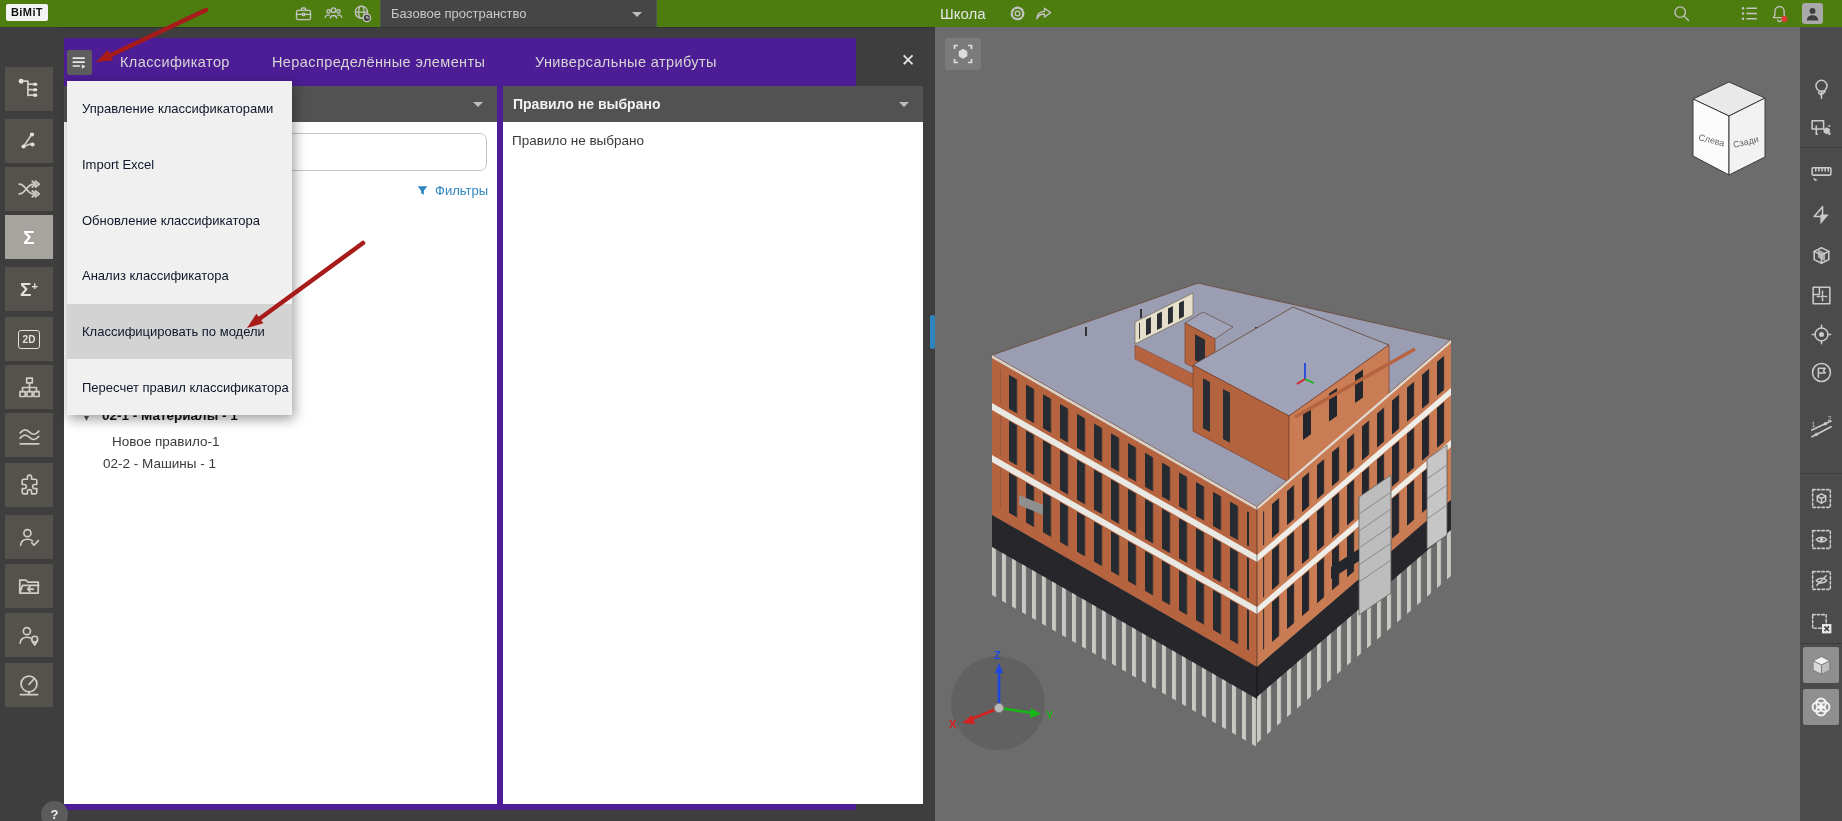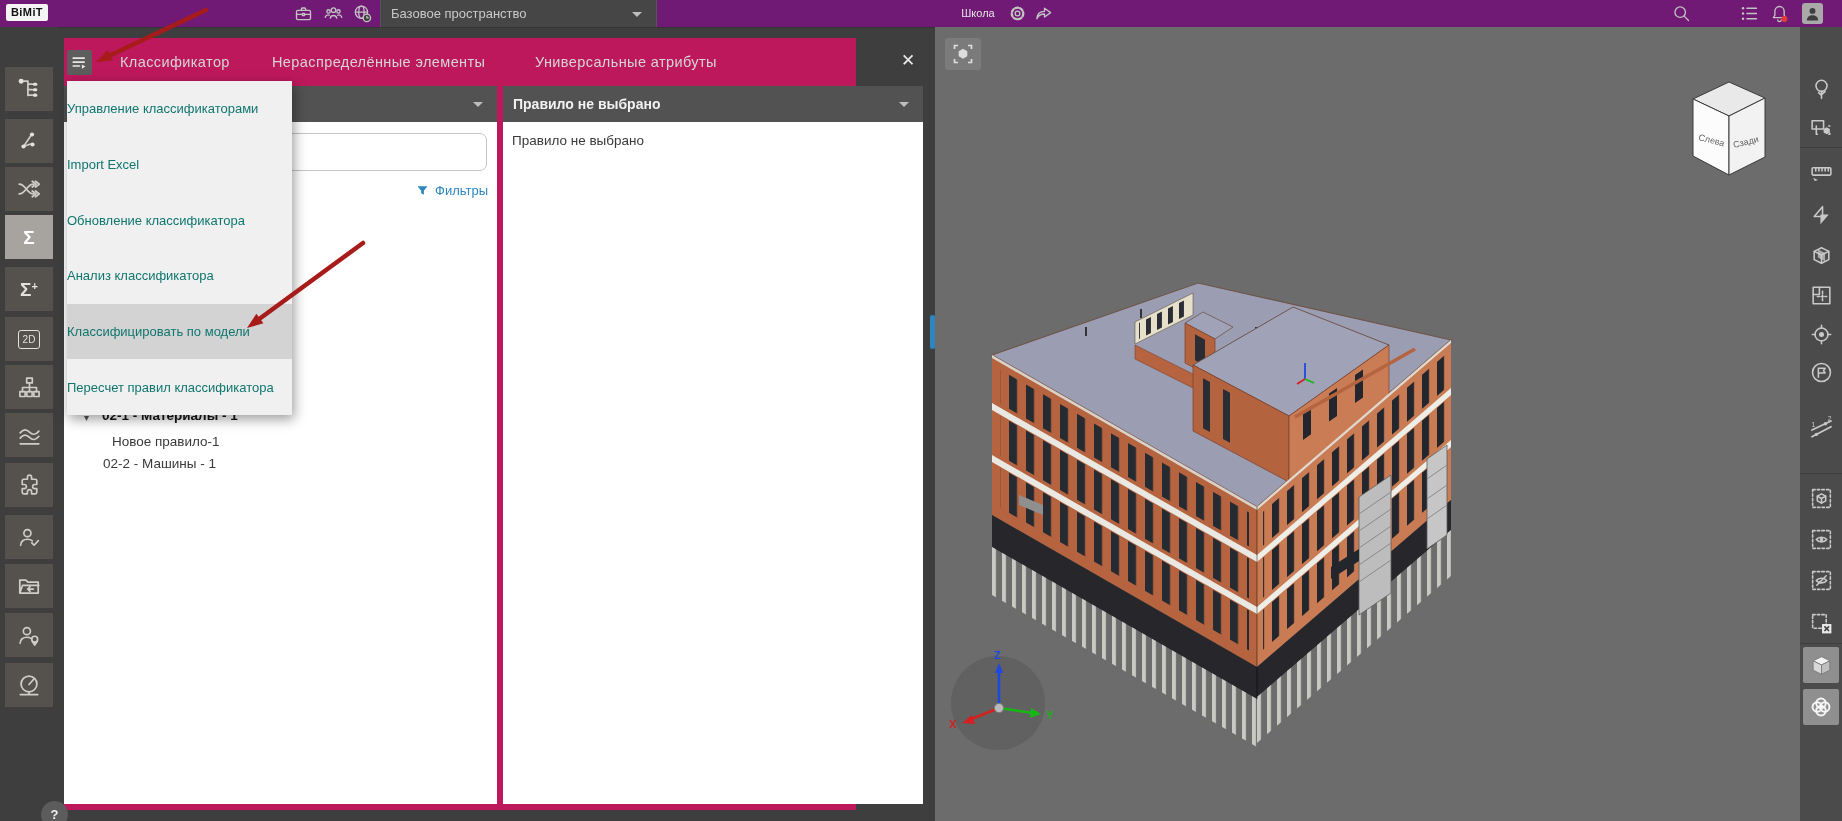--- a/index.html
+++ b/index.html
@@ -1,50 +1,50 @@
 <!DOCTYPE html>
 <html><head>
 <meta charset="utf-8">
 <style>
   html,body{margin:0;padding:0;background:#2b2b2b;}
   .app{position:relative;width:1842px;height:821px;background:#3E3E3E;overflow:hidden;
        font-family:"Liberation Sans",sans-serif;-webkit-font-smoothing:antialiased;}
   
-  .topbar{position:absolute;left:0;top:0;width:1842px;height:27px;background:#701a75;border-bottom:1px solid #343434;}
+  .topbar{position:absolute;left:0;top:0;width:1842px;height:27px;background:#4d7c0f;border-bottom:1px solid #343434;}
   .logo{position:absolute;left:6px;top:4px;width:42px;height:17px;background:#F4F4F4;border-radius:2px;
         color:#101010;font-size:11px;font-weight:bold;text-align:center;line-height:17px;letter-spacing:.4px;}
   .tb-ic{position:absolute;top:3px;width:21px;height:21px;}
   .tb-sep{position:absolute;top:0;width:1px;height:27px;background:#565656;}
   .ws-zone{position:absolute;left:381px;top:0;width:275px;height:27px;background:#464646;cursor:pointer;}
   .ws-label{position:absolute;left:10px;top:0;line-height:27px;font-size:13px;color:#C9C9C9;}
   .caret{position:absolute;right:14px;top:12px;width:0;height:0;border-left:5px solid transparent;border-right:5px solid transparent;border-top:5px solid #BDBDBD;}
-  .proj-title{position:absolute;left:940px;top:0;width:76px;text-align:center;line-height:27px;font-size:11px;color:#E4E4E4;}
+  .proj-title{position:absolute;left:940px;top:0;width:76px;text-align:left;line-height:27px;font-size:15px;color:#E4E4E4;}
   .user-box{position:absolute;left:1802px;top:3px;width:21px;height:21px;background:#A9A9A9;border-radius:3px;}
   
   .lsb{position:absolute;left:0;top:27px;width:58px;height:794px;background:#3E3E3E;}
   .tile{position:absolute;left:5px;width:48px;height:44px;background:#55524E;display:flex;align-items:center;justify-content:center;cursor:pointer;}
   .tile.active{background:#A7A49F;}
   .glyph{color:#E4E1DC;font-size:19px;font-weight:bold;line-height:1;}
   .tile.active .glyph{color:#FFFFFF;}
   .glyph-badge{font-size:11px;font-weight:bold;vertical-align:6px;}
-  .glyph-2d{font-size:10px;font-weight:normal;color:#E4E1DC;border:1.7px solid #E4E1DC;border-radius:3px;padding:3px 4px;}
+  .glyph-2d{font-size:10px;font-weight:bold;color:#E4E1DC;border:1.7px solid #E4E1DC;border-radius:3px;padding:3px 4px;}
   .help-btn{position:absolute;left:41px;top:774px;width:27px;height:27px;border-radius:50%;background:#5C5C5C;
             color:#F0F0F0;font-size:13px;font-weight:bold;text-align:center;line-height:27px;cursor:pointer;z-index:20;}
   
   .viewport{position:absolute;left:935px;top:27px;width:865px;height:794px;background:#6C6C6C;}
   .scene{position:absolute;left:0;top:0;}
   .focus-btn{position:absolute;left:10px;top:11px;width:36px;height:32px;background:#7B7B7B;border-radius:3px;
              display:flex;align-items:center;justify-content:center;cursor:pointer;}
   
   .rsb{position:absolute;left:1800px;top:27px;width:42px;height:794px;background:#4B4B4B;}
   .rtile{position:absolute;left:3px;width:36px;height:36px;display:flex;align-items:center;justify-content:center;cursor:pointer;}
   .rtile.active{background:#8F8F8F;border-radius:2px;}
   .rdiv{position:absolute;left:0;width:42px;height:1px;background:#3E3E3E;}
   
-  .panel{position:absolute;left:64px;top:38px;width:792px;height:772px;background:#be185d;z-index:5;}
+  .panel{position:absolute;left:64px;top:38px;width:792px;height:772px;background:#4c1d95;z-index:5;}
   .ptabs{position:absolute;left:0;top:0;width:871px;height:48px;}
   .hamb{position:absolute;left:3px;top:12px;width:25px;height:25px;background:#5D5D5D;border-radius:2px;
         display:flex;align-items:center;justify-content:center;cursor:pointer;}
   .ptab{position:absolute;top:0;line-height:48px;font-size:14.5px;letter-spacing:.4px;color:#D6D6D6;cursor:pointer;white-space:nowrap;}
   .pclose{position:absolute;left:830px;top:9px;width:28px;height:28px;color:#E8E8E8;font-size:17px;text-align:center;line-height:28px;cursor:pointer;}
   .col-head{position:absolute;top:48px;height:36px;background:#525252;cursor:pointer;}
   .col-head .caret{top:16px;}
   .rule-label{position:absolute;left:10px;top:0;line-height:36px;font-size:14px;font-weight:bold;color:#F2F2F2;}
   .col-white{position:absolute;top:84px;height:682px;background:#FFFFFF;}
   .search{position:absolute;left:11px;top:11px;width:386px;height:36px;border:1px solid #C5C5C5;border-radius:7px;
@@ -52,21 +52,21 @@
   .search::placeholder{color:#9B9B9B;}
   .filters{position:absolute;left:352px;top:61px;color:#2E86C1;font-size:13px;cursor:pointer;display:flex;align-items:center;gap:6px;justify-content:center;}
   .tree-row{position:absolute;font-size:13.5px;color:#3A3A3A;white-space:nowrap;}
   .tree-row.bold{font-weight:bold;color:#161616;}
   .tree-caret{position:absolute;font-size:10px;color:#555;}
   .empty-msg{position:absolute;left:9px;top:11px;font-size:13.5px;color:#3A3A3A;}
   .thumb{position:absolute;left:866px;top:277px;width:5px;height:34px;background:#2E86C1;border-radius:2px;}
   
   .menu{position:absolute;left:67px;top:81px;width:225px;height:334px;background:#F0F0F0;z-index:30;
         box-shadow:2px 4px 12px rgba(0,0,0,.4);display:flex;flex-direction:column;}
-  .mi{flex:1;display:flex;align-items:center;font-size:13px;color:#0f766e;cursor:pointer;}
+  .mi{flex:1;display:flex;align-items:center;padding-left:15px;font-size:13px;color:#0f172a;cursor:pointer;}
   .mi.hl{background:#D3D3D3;}
   
   .arrows{position:absolute;left:0;top:0;z-index:40;pointer-events:none;}
   svg{display:block;}
   .ic{stroke:#CFCDC8;fill:none;stroke-width:1.6;stroke-linecap:round;stroke-linejoin:round;}
   .tic{stroke:#C4C4C4;fill:none;stroke-width:1.5;stroke-linecap:round;stroke-linejoin:round;}
   .ric{stroke:#C9C9C9;fill:none;stroke-width:1.5;stroke-linecap:round;stroke-linejoin:round;}
 </style>
 </head>
 <body>

